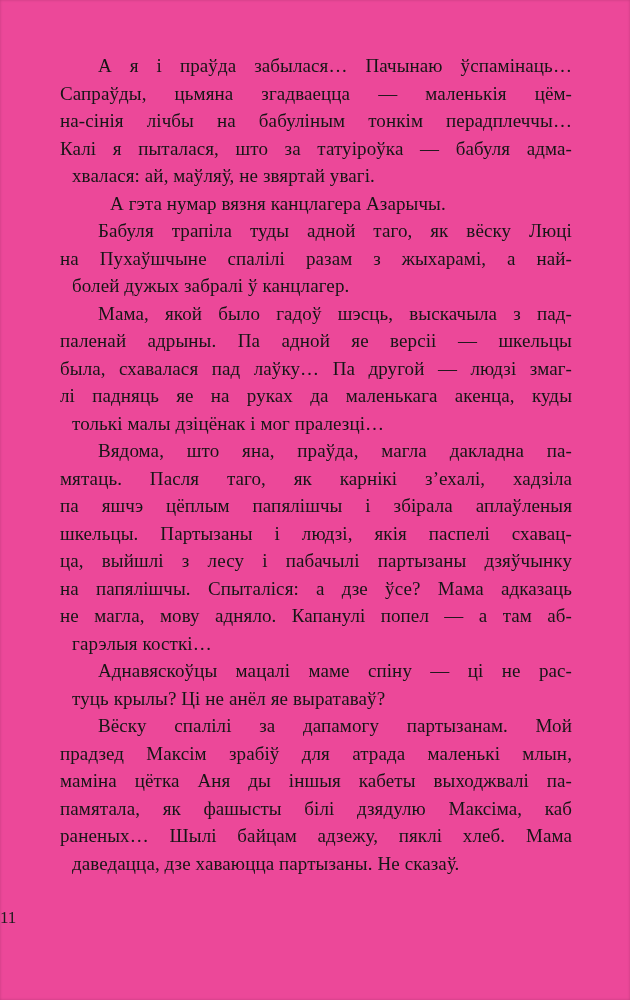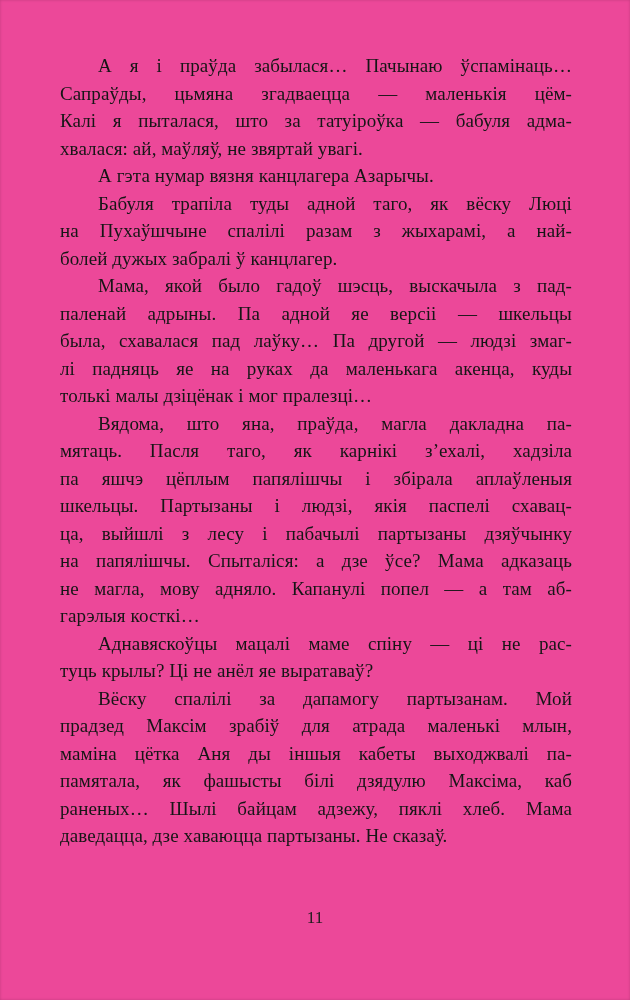--- a/index.html
+++ b/index.html
@@ -33,39 +33,40 @@
   .line {
     text-align: justify;
     text-align-last: justify;
     white-space: normal;
   }
   .line.first {
     text-indent: 38px;
   }
   .line.last {
     text-align-last: left;
+    margin-left: 12px;
   }
   .page-number {
     position: absolute;
     left: 0;
     right: 0;
     top: 908px;
-    text-align: center;
     font-size: 17px;
     color: #1c1c1c;
   }
 </style>
 </head>
 <body>
 
 <div class="page">
   <div class="text-block" id="text-block">
       <div class="paragraph">
         <div class="line first">А я і праўда забылася… Пачынаю ўспамінаць…</div>
         <div class="line">Сапраўды, цьмяна згадваецца — маленькія цём-</div>
+        <div class="line">на-сінія лічбы на бабуліным тонкім перадплеччы…</div>
         <div class="line">Калі я пыталася, што за татуіроўка — бабуля адма-</div>
         <div class="line last">хвалася: ай, маўляў, не звяртай увагі.</div>
       </div>
       <div class="paragraph">
         <div class="line first last">А гэта нумар вязня канцлагера Азарычы.</div>
       </div>
       <div class="paragraph">
         <div class="line first">Бабуля трапіла туды адной таго, як вёску Люці</div>
         <div class="line">на Пухаўшчыне спалілі разам з жыхарамі, а най-</div>
         <div class="line last">болей дужых забралі ў канцлагер.</div>

